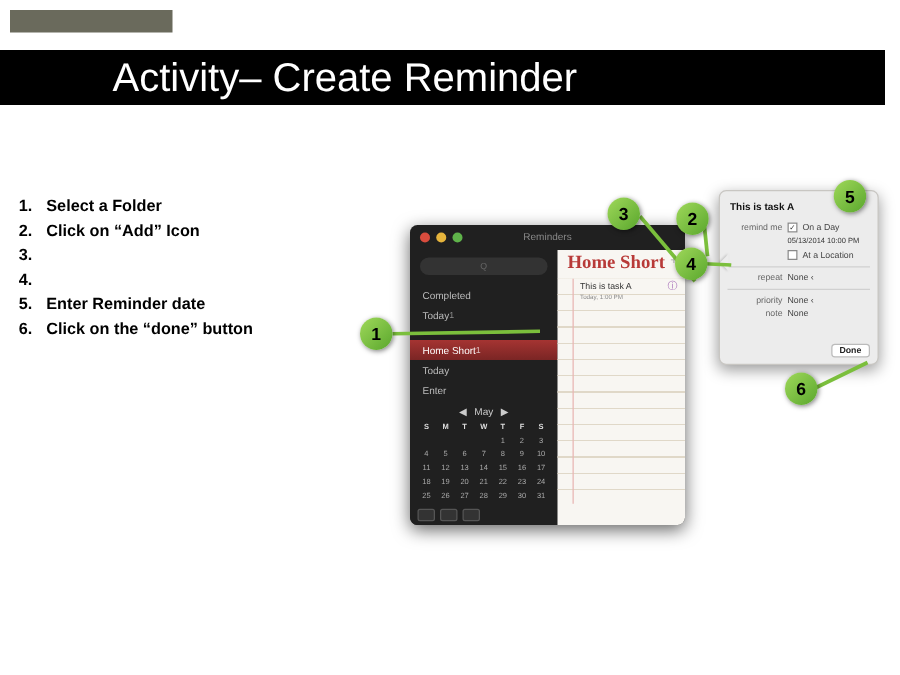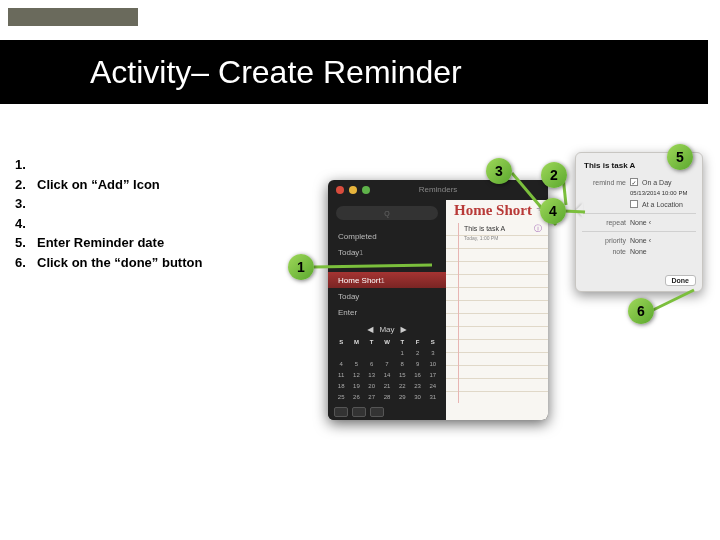--- a/index.html
+++ b/index.html
@@ -19,21 +19,21 @@
       left: 8px;
       width: 130px;
       height: 18px;
       background: #6a6a5c;
     }
     .title-band {
       position: absolute;
       top: 40px;
       left: 0;
       right: 12px;
-      height: 64px;
+      height: 44px;
       background: #000;
       display: flex;
       align-items: center;
     }
     .title-text {
       color: #fff;
       font-size: 32px;
       font-weight: 400;
       margin-left: 90px;
     }
@@ -342,20 +342,21 @@
 
 <div class="decor-bar"></div>
 
 <div class="title-band">
   <div class="title-text">Activity– Create Reminder</div>
 </div>
 
 <div class="steps">
   <div class="step-row">
       <span class="step-num">1.</span>
+      <span>Select a Folder</span>
     </div>
   <div class="step-row">
       <span class="step-num">2.</span>
       <span>Click on “Add” Icon</span>
     </div>
   <div class="step-row">
       <span class="step-num">3.</span>
     </div>
   <div class="step-row">
       <span class="step-num">4.</span>

